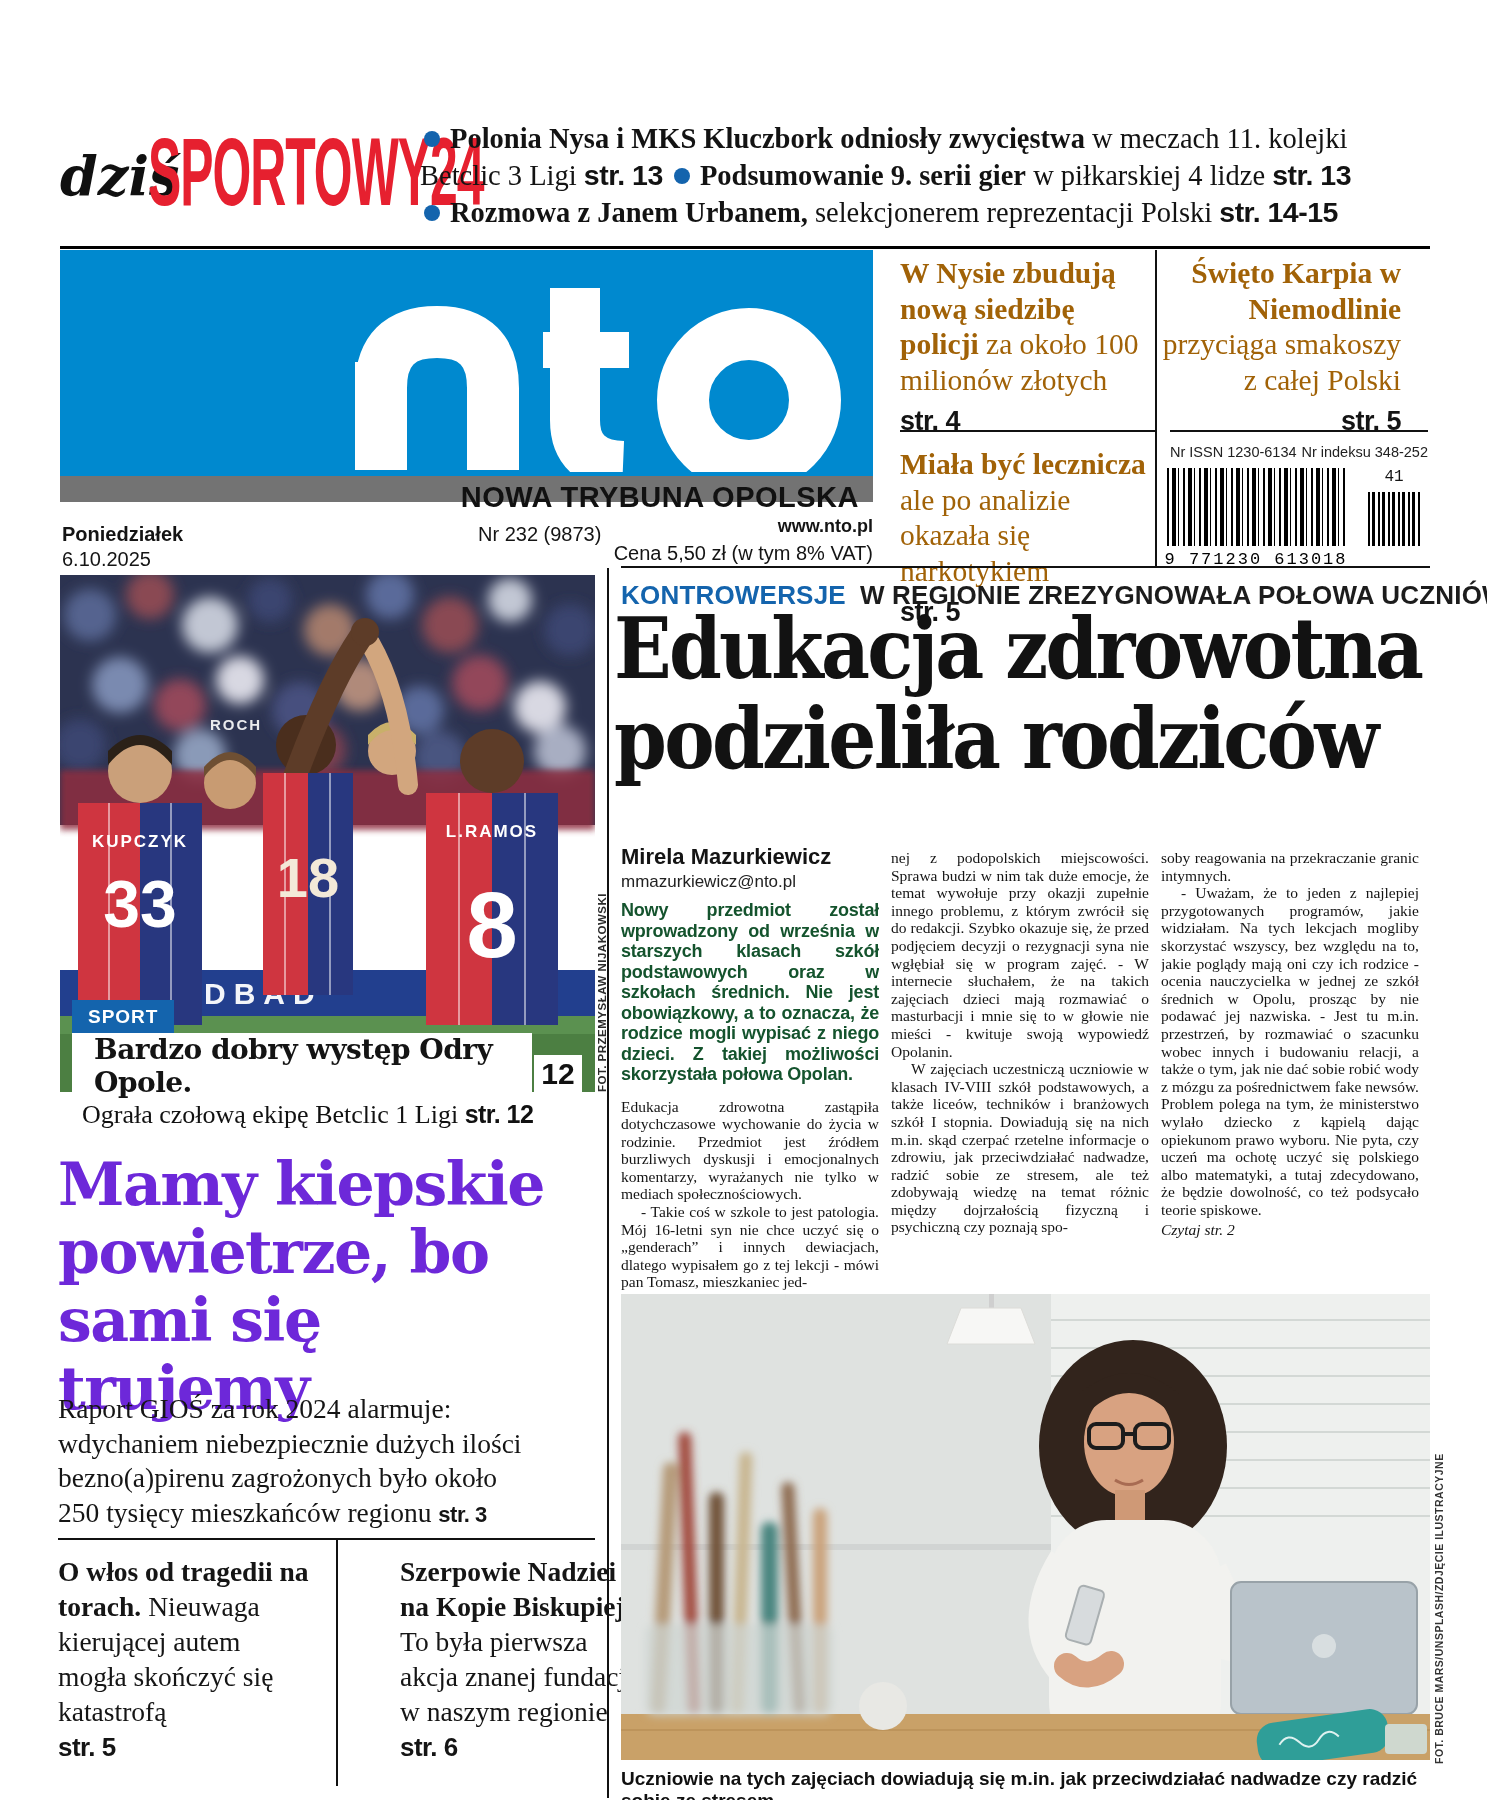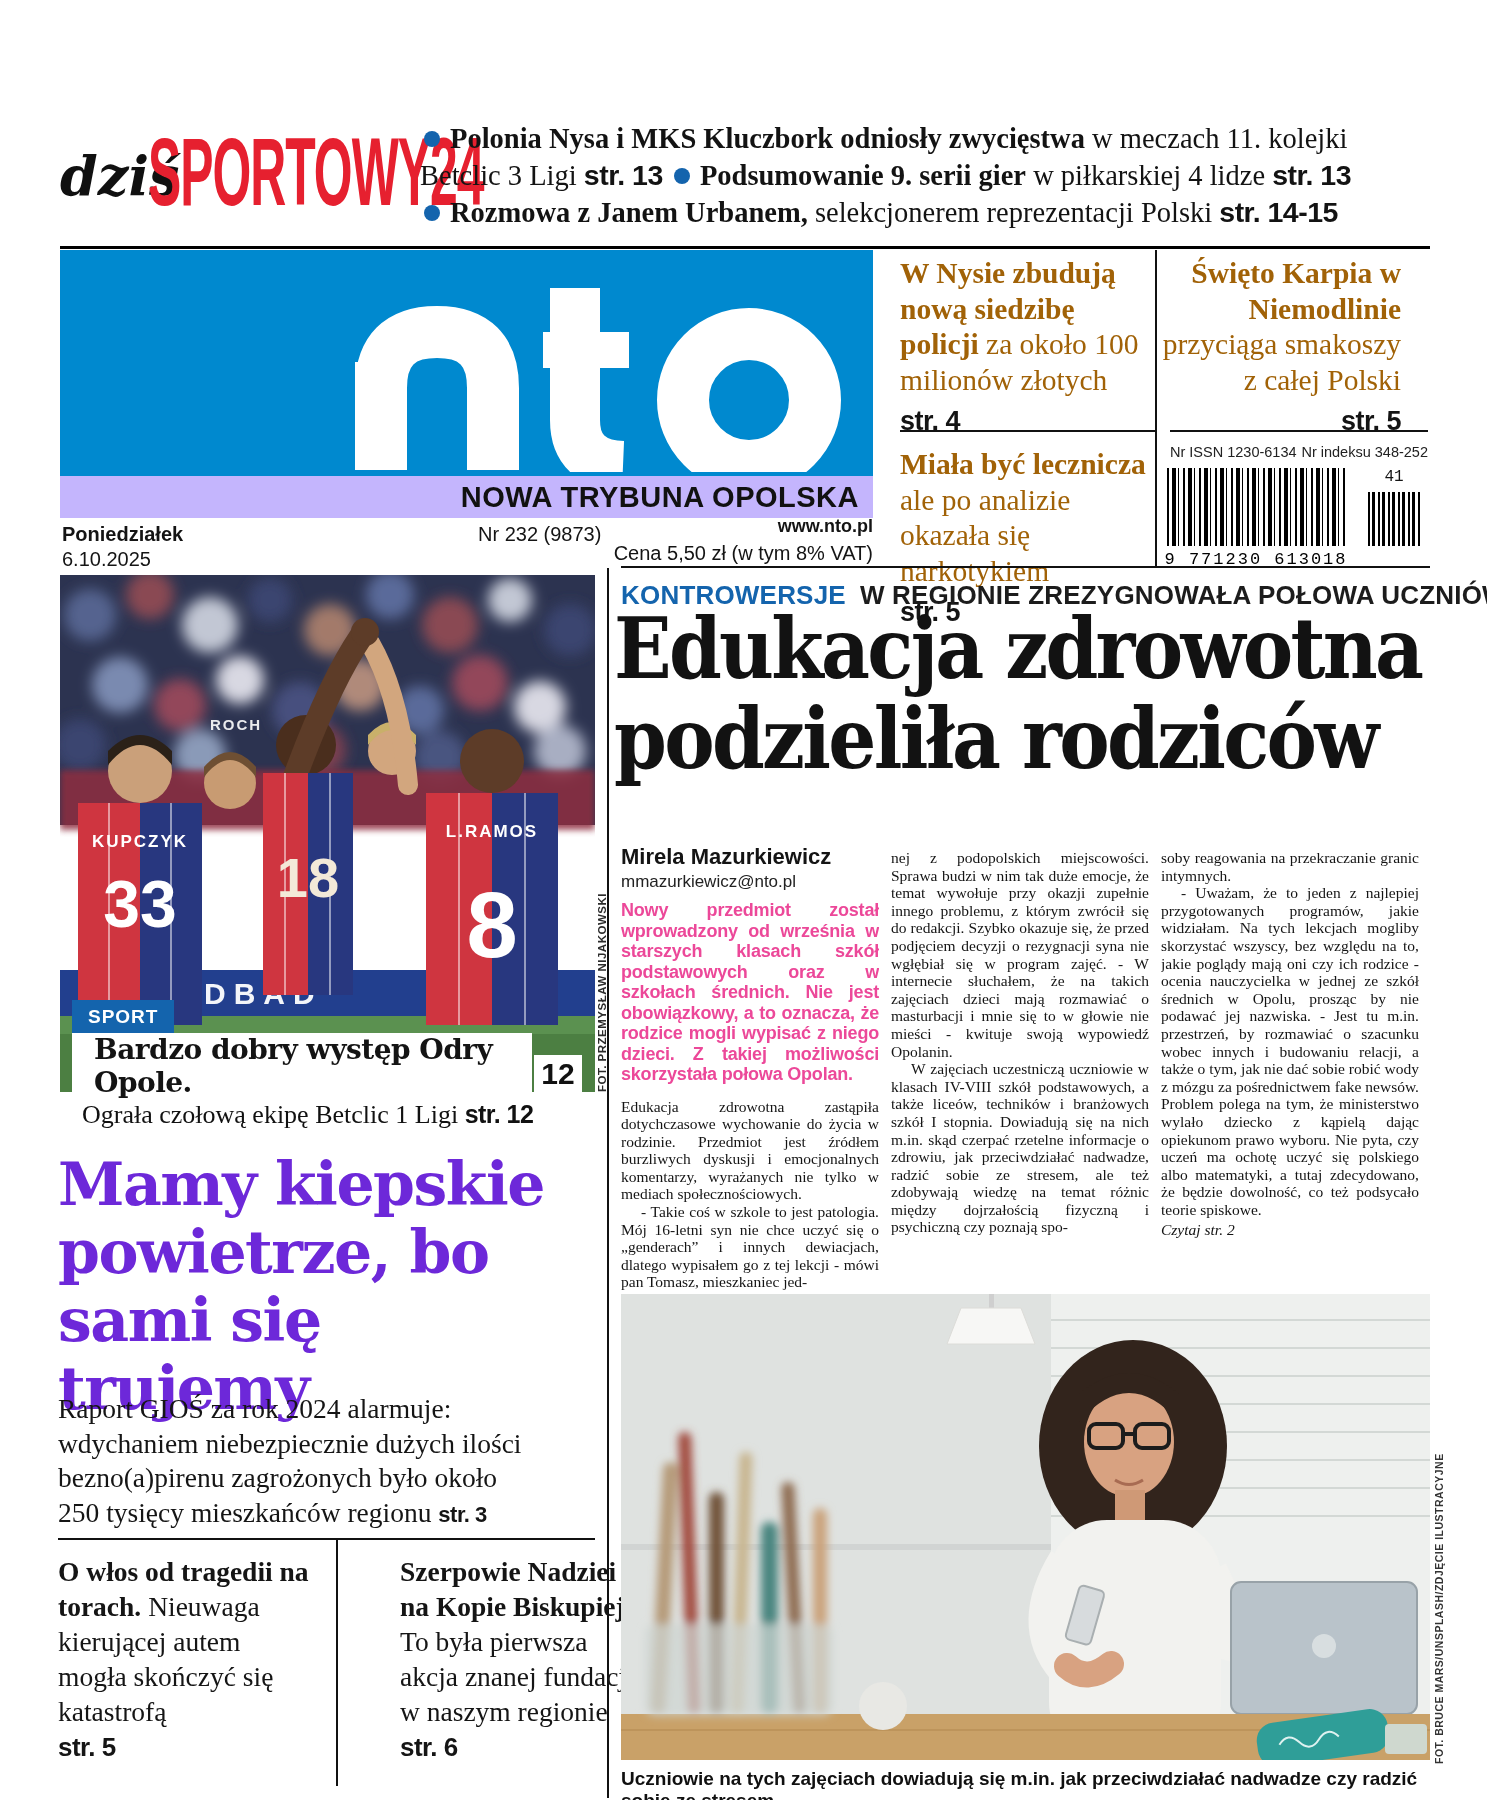--- a/index.html
+++ b/index.html
@@ -14,21 +14,21 @@
   .topnews{left:420px;top:120px;width:1012px;font:400 28.5px/37px "Liberation Serif",serif;color:#131313;}
   .topnews b{font-weight:700;}
   .bullet{display:inline-block;width:16px;height:16px;border-radius:50%;background:#1464ad;
           margin:0 10px 2px 4px;vertical-align:-1px;}
   .pg{font-family:"Liberation Sans",sans-serif;font-weight:800;letter-spacing:-0.5px;}
   .rule-top{left:60px;top:246px;width:1370px;height:3px;background:#000;}
 
   
   .logo-box{left:60px;top:250px;width:813px;height:226px;background:#0089cf;overflow:hidden;}
   .logo-svg{position:absolute;right:16px;bottom:4px;}
-  .logo-band{left:60px;top:476px;width:813px;height:42px;background:#c4b5fd;}
+  .logo-band{left:60px;top:476px;width:813px;height:26px;background:#737373;}
   .logo-band span{display:block;text-align:right;padding-right:14px;font:800 29px/42px "Liberation Sans",sans-serif;
                   color:#111;letter-spacing:.5px;}
   .day{left:62px;top:523px;font:800 20px "Liberation Sans",sans-serif;}
   .date{left:62px;top:548px;font:400 20px "Liberation Sans",sans-serif;}
   .issue{left:478px;top:523px;font:400 20px "Liberation Sans",sans-serif;}
   .site{left:620px;top:516px;width:253px;text-align:right;font:800 18px "Liberation Sans",sans-serif;}
   .price{left:560px;top:542px;width:313px;text-align:right;font:400 20px "Liberation Sans",sans-serif;}
 
   
   .vdiv-refs{left:1155px;top:250px;width:2px;height:318px;background:#111;}
@@ -57,21 +57,21 @@
   .kicker-tag{color:#1464ad;font-weight:800;margin-right:14px;}
   .kicker-rest{color:#1c1c1c;font-weight:600;}
   .headline{left:614px;top:604px;width:830px;font:900 84px/90px "DejaVu Serif",serif;color:#121212;
             letter-spacing:-3px;transform:scaleX(.9);transform-origin:0 0;white-space:nowrap;}
   .byline-name{left:621px;top:844px;font:800 22px "Liberation Sans",sans-serif;}
   .byline-email{left:621px;top:872px;font:400 17px "Liberation Sans",sans-serif;color:#222;}
   .col{overflow:hidden;}
   .col1{left:621px;top:900px;width:258px;height:396px;}
   .col2{left:891px;top:849px;width:258px;height:447px;}
   .col3{left:1161px;top:849px;width:258px;height:447px;}
-  .lede{font:800 18px/20.5px "Liberation Sans",sans-serif;letter-spacing:-0.2px;text-align:justify;color:#ec4899;}
+  .lede{font:800 18px/20.5px "Liberation Sans",sans-serif;letter-spacing:-0.2px;text-align:justify;color:#14532d;}
   .bodyp{font:400 15.5px/17.6px "Liberation Serif",serif;text-align:justify;margin:0;}
   .gap{margin-top:13px;}
   .ind{text-indent:20px;margin-top:0;}
   .readmore{font:italic 400 15.5px "Liberation Serif",serif;margin-top:3px;}
 
   
   .photo1{left:60px;top:575px;width:535px;height:517px;}
   .sport-tag{left:72px;top:1000px;background:#1464ad;color:#fff;font:800 19px "Liberation Sans",sans-serif;
              padding:6px 16px;letter-spacing:1px;}
   .cap1-band{left:72px;top:1033px;width:460px;height:59px;background:#fff;display:flex;align-items:center;}

